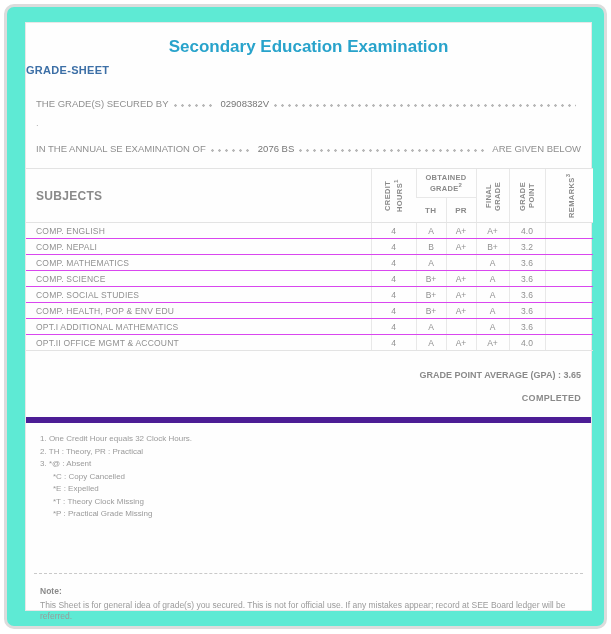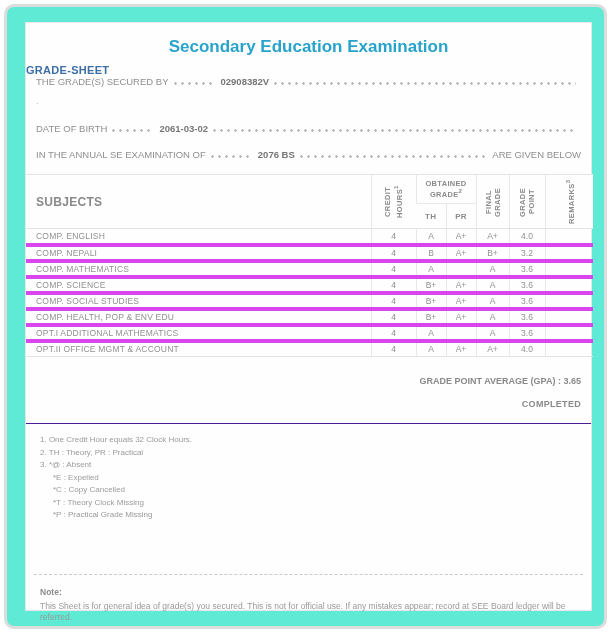--- a/index.html
+++ b/index.html
@@ -31,23 +31,23 @@
     color: #28a3cb;
   }
   .subtitle {
     margin-top: 7px;
     text-align: left;
     font-size: 11px;
     font-weight: bold;
     letter-spacing: 0.3px;
     color: #3c6fa6;
   }
-  .info { padding: 0 10px; font-size: 9.5px; color: #8f8f8f; }
+  .info { margin-top: 22px; padding: 0 10px; font-size: 9.5px; color: #8f8f8f; }
   .info-line { display: flex; align-items: flex-end; line-height: 12px; }
-  .info-line .val { font-weight: bold; color: #767676; }
+  .info-line .val { font-weight: normal; color: #767676; }
   .dots {
     flex: 1 1 auto;
     height: 7px;
     margin: 0 5px 1px 5px;
     background-image: radial-gradient(circle at 1.5px 3.5px, #b8b8b8 1.05px, rgba(0,0,0,0) 1.5px);
     background-size: 7px 7px;
     background-repeat: repeat-x;
   }
   .dots-fixed { flex: 0 0 42px; }
   .stray-dot { margin-top: 7px; line-height: 12px; color: #b0b0b0; }
@@ -82,36 +82,36 @@
     transform: rotate(180deg);
     max-height: 44px;
     line-height: 9px;
     letter-spacing: 0.4px;
   }
   th.h-obtained { height: 29px; border-bottom: 1px solid #e8e8e8; }
   th.h-sub { height: 25px; font-size: 8px; }
   sup { font-size: 6px; vertical-align: super; }
   tbody td {
     height: 16px;
-    border-bottom: 4px solid #d946ef;
+    border-bottom: 1px solid #d946ef;
     font-size: 8.5px;
     color: #909090;
     text-align: center;
     vertical-align: middle;
   }
   tbody td.subj { text-align: left; padding-left: 10px; letter-spacing: 0.2px; }
   tbody tr:last-child td { border-bottom: 1px solid #e3e3e3; }
 
   .summary { padding: 0 10px; text-align: right; }
   .gpa-line { margin-top: 19px; font-size: 9px; font-weight: bold; color: #8a8a8a; }
   .completed-line { margin-top: 13px; font-size: 9px; font-weight: bold; color: #8a8a8a; letter-spacing: 0.3px; }
 
   .footnotes {
     margin-top: 14px;
-    border-top: 1px solid #4c1d95;
+    border-top: 6px solid #4c1d95;
     padding: 10px 14px 0 14px;
     font-size: 8px;
     color: #9a9a9a;
   }
   .footnote { line-height: 12.5px; }
   .footnote.indent { padding-left: 13px; }
 
   .dashed-sep {
     margin: 52px 8px 0 8px;
     border-top: 1px dashed #c9c9c9;
@@ -131,26 +131,20 @@
     <div class="subtitle">GRADE-SHEET</div>
 
     <div class="info">
       <div class="info-line">
         <span>THE GRADE(S) SECURED BY</span>
         <span class="dots dots-fixed"></span>
         <span class="val">02908382V</span>
         <span class="dots"></span>
       </div>
       <div class="stray-dot">.</div>
-      <div class="info-line line-gap1">
-        <span>DATE OF BIRTH</span>
-        <span class="dots dots-fixed"></span>
-        <span class="val">2061-03-02</span>
-        <span class="dots"></span>
-      </div>
       <div class="info-line line-gap2">
         <span>IN THE ANNUAL SE EXAMINATION OF</span>
         <span class="dots dots-fixed"></span>
         <span class="val">2076 BS</span>
         <span class="dots"></span>
         <span>ARE GIVEN BELOW</span>
       </div>
     </div>
 
     <table>
@@ -276,22 +270,22 @@
         <span>GRADE POINT AVERAGE (GPA) :</span>
         <span>3.65</span>
       </div>
       <div class="completed-line">COMPLETED</div>
     </div>
 
     <div class="footnotes">
       <div class="footnote">1. One Credit Hour equals 32 Clock Hours.</div>
       <div class="footnote">2. TH : Theory, PR : Practical</div>
       <div class="footnote">3. *@ : Absent</div>
+      <div class="footnote indent">*C : Copy Cancelled</div>
       <div class="footnote indent">*E : Expelled</div>
-      <div class="footnote indent">*C : Copy Cancelled</div>
       <div class="footnote indent">*T : Theory Clock Missing</div>
       <div class="footnote indent">*P : Practical Grade Missing</div>
     </div>
 
     <div class="dashed-sep"></div>
 
     <div class="note-block">
       <div class="note-label">Note:</div>
       <div class="note-text">This Sheet is for general idea of grade(s) you secured. This is not for official use. If any mistakes appear; record at SEE Board ledger will be referred.</div>
     </div>

